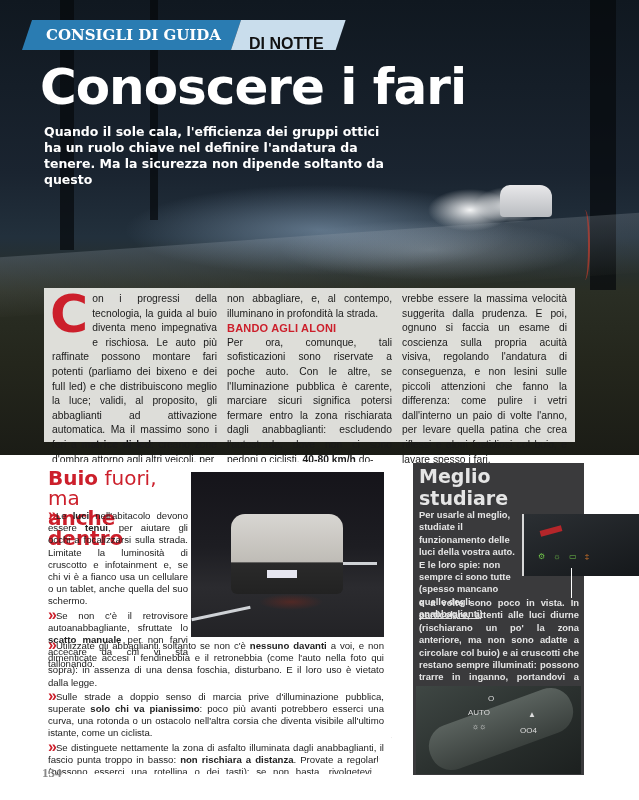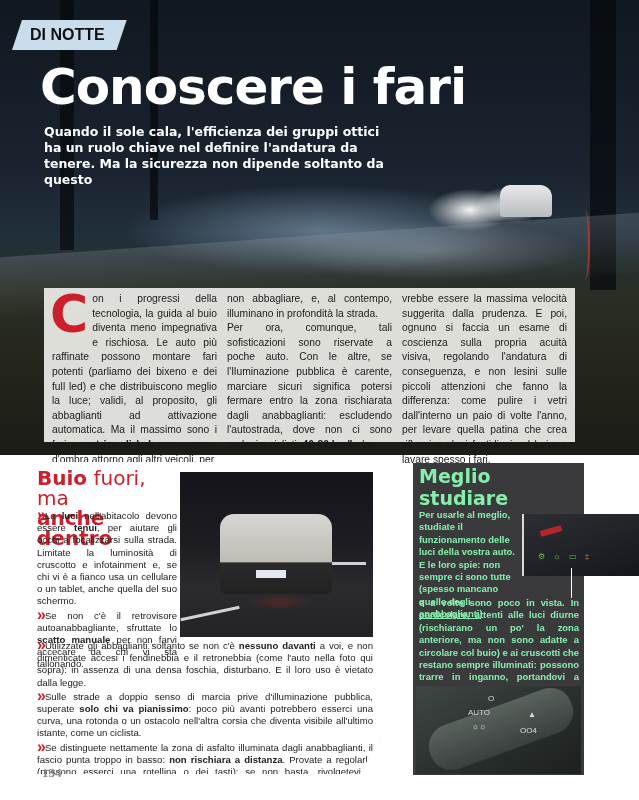--- a/index.html
+++ b/index.html
@@ -32,21 +32,21 @@
   }
 
   .kicker { position: absolute; left: 22px; top: 20px; height: 30px; display: flex; }
   .kicker .k1 {
     background: #2a7cb2; color: #fff; font-family: "DejaVu Serif", serif; font-weight: bold;
     font-size: 15px; line-height: 30px; padding: 0 20px 0 24px;
     clip-path: polygon(10px 0, 100% 0, calc(100% - 10px) 100%, 0 100%);
   }
   .kicker .k2 {
     background: #c9ddec; color: #111; font-weight: bold; font-size: 16px; line-height: 30px;
-    padding: 0 22px 0 18px; margin-left: -10px;
+    padding: 9px 22px 0 18px; margin-left: -10px;
     clip-path: polygon(10px 0, 100% 0, calc(100% - 10px) 100%, 0 100%);
   }
   .headline {
     position: absolute; left: 40px; top: 58px; color: #fff;
     font-family: "DejaVu Sans", sans-serif; font-weight: bold; font-size: 50px; letter-spacing: -1px; text-align: right;
   }
   .dek {
     position: absolute; left: 44px; top: 124px; width: 340px; color: #fff;
     font-family: "DejaVu Sans", sans-serif; font-weight: bold; font-size: 12.5px; line-height: 16px;
   }
@@ -58,21 +58,21 @@
   }
   .article .col { flex: 1; text-align: justify; hyphens: manual; }
   .dropcap {
     float: left; font-size: 52px; line-height: 44px; font-weight: bold; color: #cc1f2b;
     margin: 0 4px 0 -2px; font-family: "DejaVu Sans", sans-serif;
   }
   .subhead { color: #cc1f2b; font-weight: bold; font-size: 11px; letter-spacing: 0.2px; }
 
   
   .tipbox {
-    position: absolute; left: 27px; top: 462px; width: 354px; height: 312px;
+    position: absolute; left: 38px; top: 462px; width: 354px; height: 312px;
     background: #fff; box-shadow: 1px 2px 4px rgba(0,0,0,0.35);
     clip-path: polygon(0 0, 100% 0, 100% 88%, 94% 100%, 0 100%);
   }
   .tipbox .title {
     position: absolute; left: 10px; top: 6px; width: 140px; color: #cc1f2b;
     font-size: 20px; line-height: 20px; font-family: "DejaVu Sans", sans-serif;
   }
   .tipbox .title b { font-weight: bold; }
   .tipbox .photo {
     position: absolute; left: 153px; top: 10px; width: 193px; height: 165px;
@@ -93,21 +93,21 @@
   .tips { position: absolute; left: 10px; top: 48px; font-size: 9.6px; line-height: 12.2px; color: #222; }
   .tip { text-align: justify; position: relative; margin-bottom: 2px; }
   .tip .mark { color: #cc1f2b; font-weight: bold; font-size: 16px; line-height: 10px; float: left; margin-right: 2px; letter-spacing: -3px; }
   .tip b { font-weight: bold; }
   .tips.narrow { width: 140px; }
   .tips.wide { top: 178px; width: 336px; }
 
   
   .darkbox {
     position: absolute; left: 413px; top: 463px; width: 171px; height: 312px;
-    background: #3a3a3c; color: #86efac;
+    background: #3a3a3c; color: #e5e5e5;
   }
   .darkbox .t1 { position: absolute; left: 6px; top: 2px; font-weight: bold; font-size: 19px; font-family: "DejaVu Sans", sans-serif; }
   .darkbox .t2 { position: absolute; left: 6px; top: 22px; font-size: 18px; font-family: "DejaVu Sans", sans-serif; }
   .darkbox .body1 { position: absolute; left: 6px; top: 46px; width: 100px; font-size: 9.4px; line-height: 12.4px; font-weight: bold; }
   .darkbox .body2 { position: absolute; left: 6px; top: 134px; width: 160px; font-size: 9.4px; line-height: 12.4px; font-weight: bold; text-align: justify; }
   .darkbox u { text-decoration: underline; margin-top: 48px; }
   .dash {
     position: absolute; left: 522px; top: 514px; width: 117px; height: 62px;
     background: linear-gradient(160deg, #2b2f33, #15181b);
     border-left: 2px solid #d8d8d8;
@@ -132,31 +132,33 @@
 <div class="hero">
   <div class="tree" style="left:60px;top:0;width:14px;height:250px;"></div>
   <div class="tree" style="left:150px;top:0;width:8px;height:220px;"></div>
   <div class="tree" style="left:590px;top:0;width:26px;height:290px;"></div>
   <div class="road"></div>
   <div class="car"></div>
   <div class="flare"></div>
 </div>
 
 <div class="kicker">
+  <span class="k1">CONSIGLI DI GUIDA</span>
   <span class="k2">DI NOTTE</span>
 </div>
 <h1 class="headline">Conoscere i fari</h1>
 <p class="dek">Quando il sole cala, l'efficienza dei gruppi ottici ha un ruolo chiave nel definire l'andatura da tenere. Ma la sicurezza non dipende soltanto da questo</p>
 
 <div class="article">
   <div class="col">
     <span class="dropcap">C</span><span>on i progressi della tecnologia, la guida al buio diventa meno impegnativa e rischiosa. Le auto più raffinate possono montare fari potenti (parliamo dei bixeno e dei full led) e che distribuiscono meglio la luce; validi, al proposito, gli abbaglianti ad attivazione automatica. Ma il massimo sono i fari a </span><b>matrice di led</b><span>: creano zone d'ombra attorno agli altri veicoli, per</span>
   </div>
   <div class="col">
     <div>non abbagliare, e, al contempo, illuminano in profondità la strada.</div>
+    <div class="subhead">BANDO AGLI ALONI</div>
     <div><span>Per ora, comunque, tali sofisticazioni sono riservate a poche auto. Con le altre, se l'Iluminazione pubblica è carente, marciare sicuri significa potersi fermare entro la zona rischiarata dagli anabbaglianti: escludendo l'autostrada, dove non ci sono pedoni o ciclisti, </span><b>40-80 km/h</b><span> do-</span></div>
   </div>
   <div class="col">
     <div>vrebbe essere la massima velocità suggerita dalla prudenza. E poi, ognuno si faccia un esame di coscienza sulla propria acuità visiva, regolando l'andatura di conseguenza, e non lesini sulle piccoli attenzioni che fanno la differenza: come pulire i vetri dall'interno un paio di volte l'anno, per levare quella patina che crea riflessi e aloni fastidiosi col buio, e lavare spesso i fari.</div>
   </div>
 </div>
 
 <div class="tipbox">
   <div class="title">
     <b>Buio</b><span> fuori, ma</span><br>

